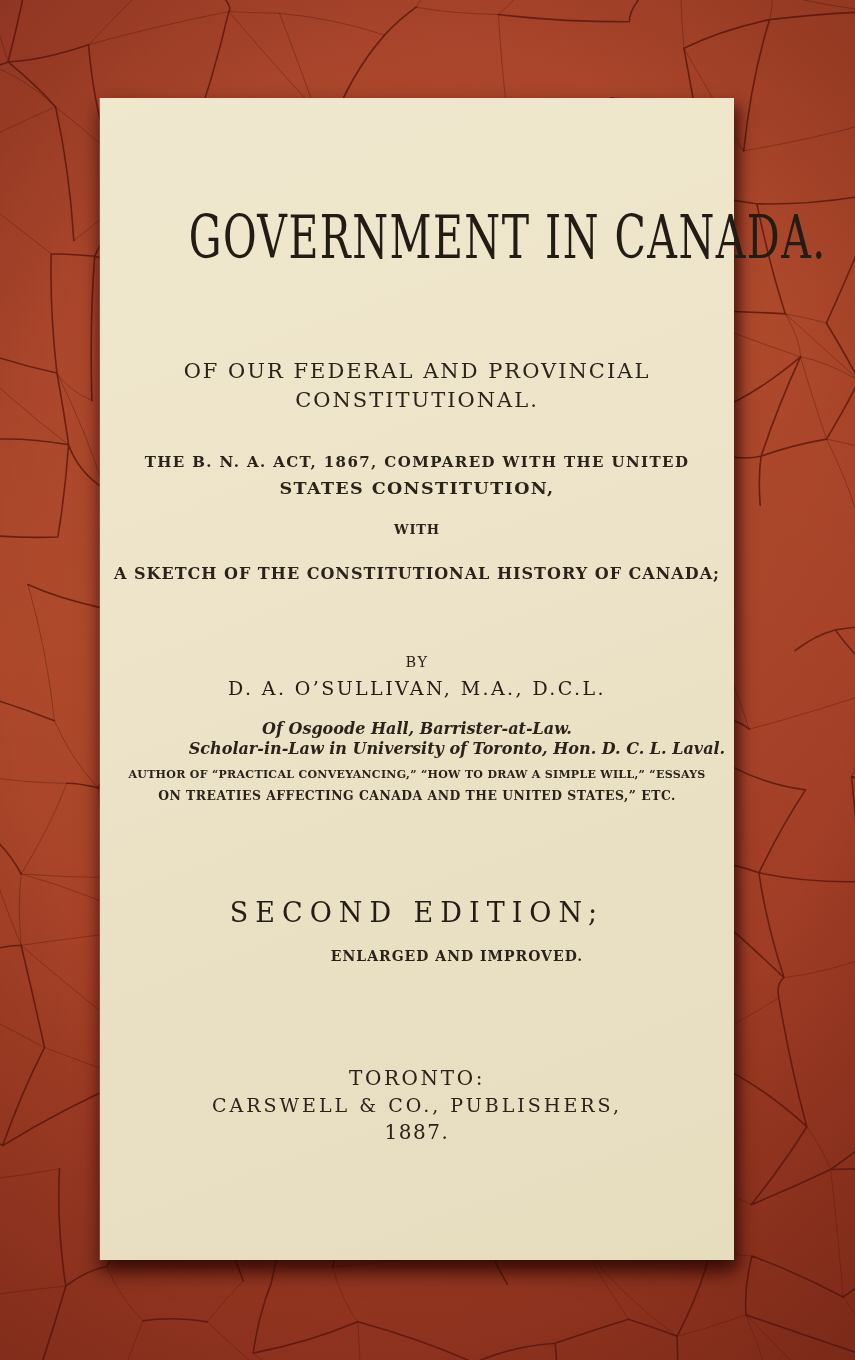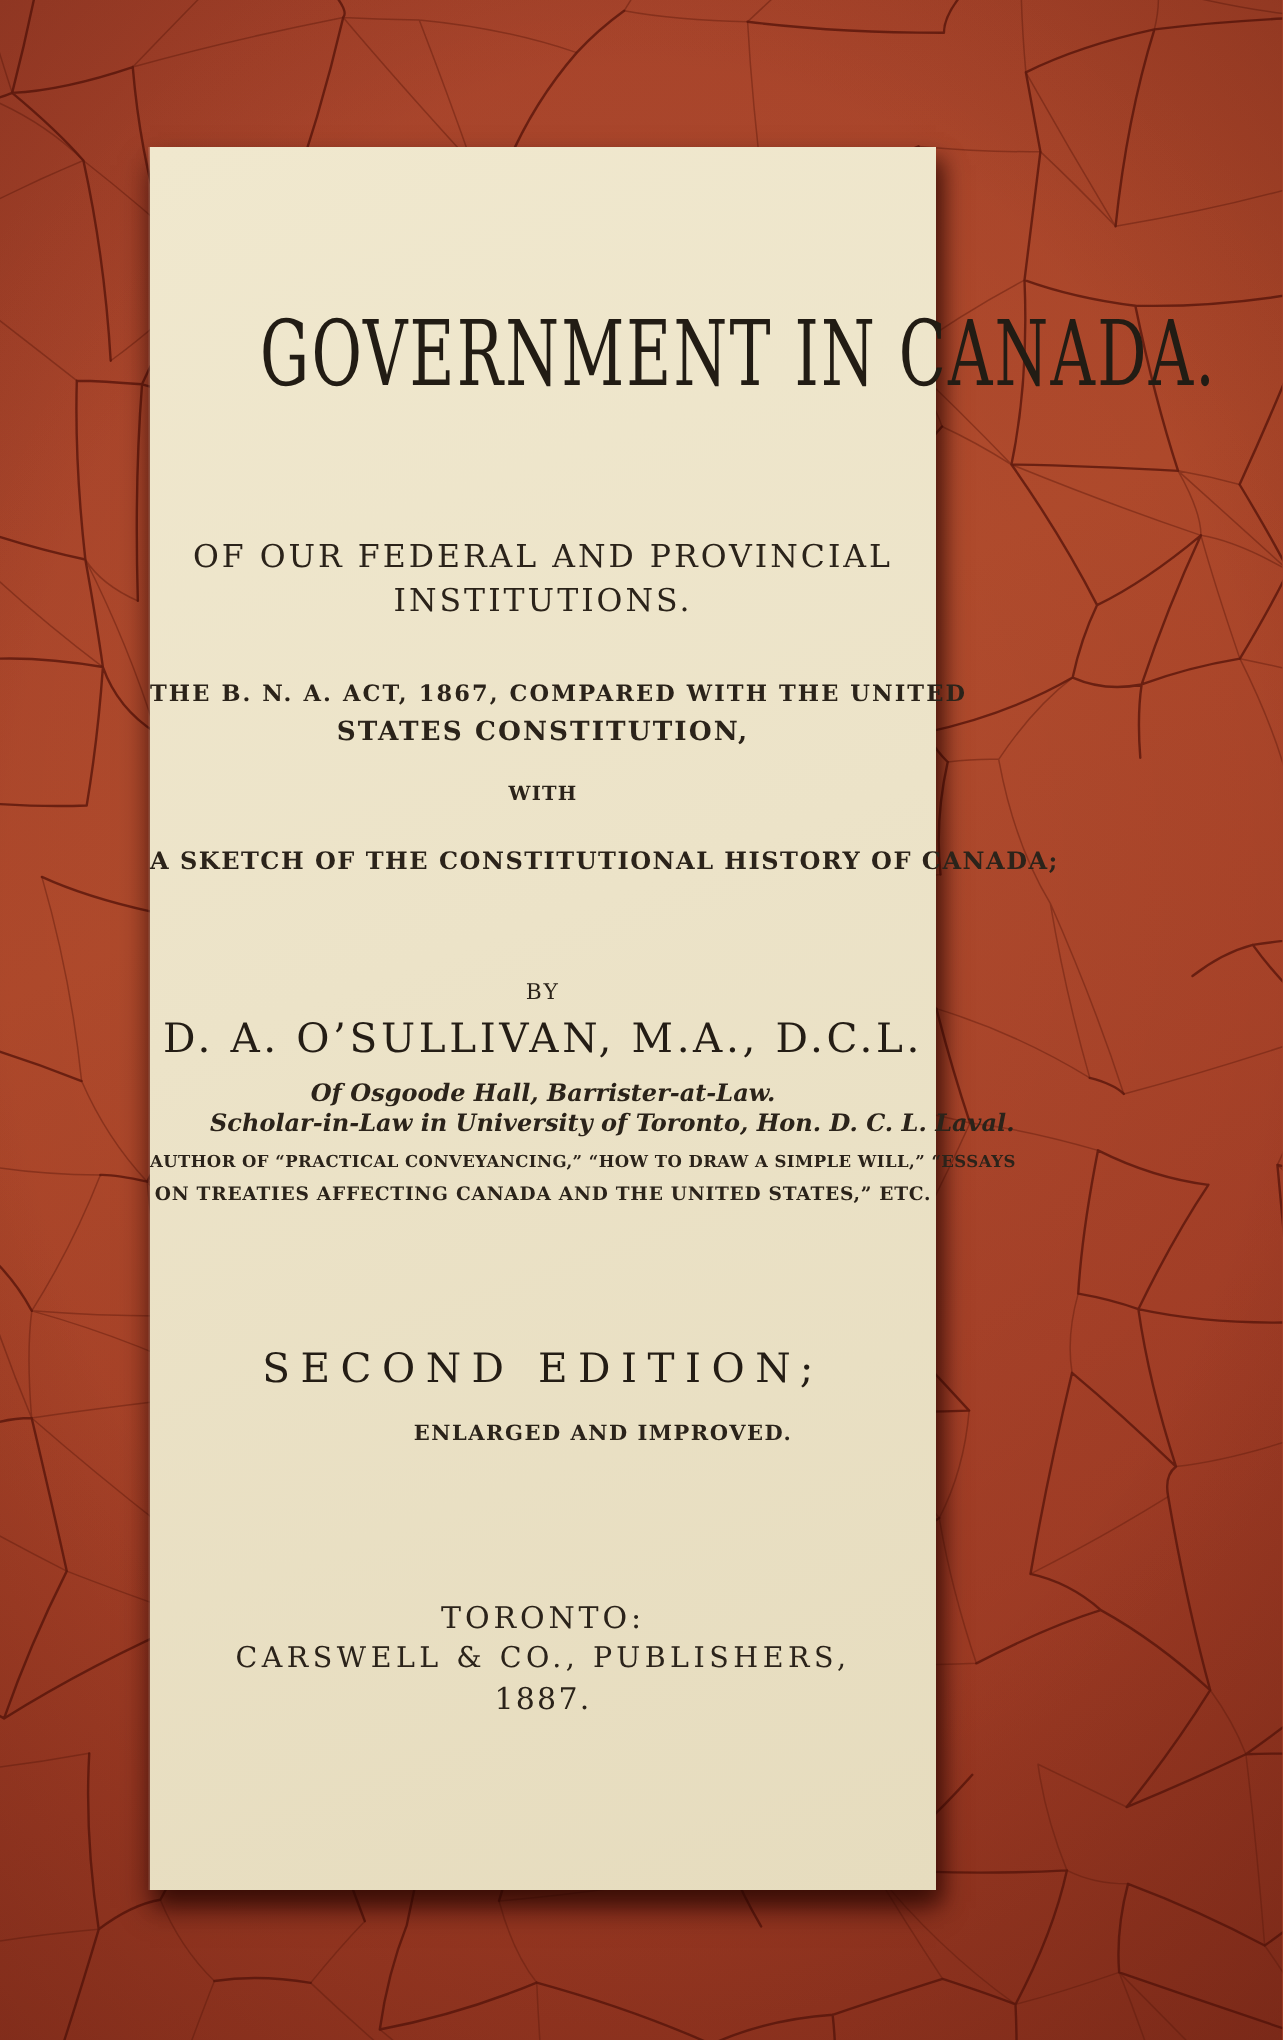--- a/index.html
+++ b/index.html
@@ -16,39 +16,39 @@
       linear-gradient(155deg, #a4412a 0%, #ab4629 38%, #a03c25 70%, #933520 100%);
   }
   .crack-svg { position: absolute; inset: 0; display: block; }
   .crack-main { fill: none; stroke: #5c170c; stroke-width: 1.6; stroke-linecap: round; opacity: .82; }
   .crack-fine { fill: none; stroke: #6e2212; stroke-width: 1.0; stroke-linecap: round; opacity: .55; }
   .vignette {
     position: absolute; inset: 0; pointer-events: none;
     background: radial-gradient(ellipse 95% 80% at 50% 45%, rgba(0,0,0,0) 52%, rgba(58,10,4,0.38) 100%);
   }
   .paper {
-    position: absolute; left: 100px; top: 98px; width: 524px; height: 1162px;
+    position: absolute; left: 100px; top: 98px; width: 634px; height: 1162px;
     background: linear-gradient(160deg, #f0e8ce 0%, #ece3c8 45%, #e6dcbe 100%);
     box-shadow: 5px 8px 12px rgba(42,6,0,0.50), 0 12px 18px rgba(30,4,0,0.62), -1px 0 0 rgba(255,214,190,0.35);
     color: #2b231a;
   }
   .line { position: absolute; left: 0; width: 100%; text-align: center; white-space: nowrap; }
   .book-title {
     top: 106px; font-size: 57px; line-height: 1.1; color: #221c14;
     letter-spacing: 2px; transform: scale(0.72, 1.06); transform-origin: 50% 0;
   }
   .sub1 { top: 230px; font-size: 24px; letter-spacing: 2.6px; color: #2b231a; }
   .sub2 { top: 261px; font-size: 21px; letter-spacing: 2px; }
   .sub3 { top: 290px; font-size: 21px; letter-spacing: 2px; }
   .bna1 { top: 355px; font-size: 15px; font-weight: bold; letter-spacing: 1.4px; }
   .bna2 { top: 380px; font-size: 17.5px; font-weight: bold; letter-spacing: 1.4px; }
   .with-label { top: 424px; font-size: 13px; font-weight: bold; letter-spacing: 0.8px; }
   .sketch { top: 466px; font-size: 16px; font-weight: bold; letter-spacing: 1px; }
   .by-label { top: 556px; font-size: 14.5px; letter-spacing: 1.5px; }
-  .author-name { top: 579px; font-size: 27px; letter-spacing: 2.4px; color: #241d15; }
+  .author-name { top: 579px; font-size: 19px; letter-spacing: 2.4px; color: #241d15; }
   .cred1 { top: 621px; font-size: 16px; font-style: italic; font-weight: bold; }
   .cred2 { top: 641px; font-size: 16px; font-style: italic; font-weight: bold; margin-left: 40px; }
   .works1 { top: 670px; font-size: 11px; font-weight: bold; letter-spacing: 0.3px; }
   .works2 { top: 690px; font-size: 12.4px; font-weight: bold; letter-spacing: 0.5px; }
   .edition { top: 799px; font-size: 27px; letter-spacing: 7px; color: #241d15; }
   .edition-note { top: 850px; font-size: 14px; font-weight: bold; letter-spacing: 1px; padding-left: 40px; }
   .imprint-city { top: 968px; font-size: 20px; letter-spacing: 2.6px; }
   .imprint-pub  { top: 996px; font-size: 19px; letter-spacing: 3px; }
   .imprint-year { top: 1022px; font-size: 20px; letter-spacing: 1.5px; }
 </style>
@@ -60,21 +60,21 @@
       <path class="crack-fine" d="M-28.4 -63.4Q-1.5 -60.3 32.9 -55.2M-28.4 -63.4Q-10.3 5.4 8.1 61.9M32.9 -55.2Q85.8 -32.0 150.3 -18.7M150.3 -18.7Q125.2 6.4 88.5 44.7M223.0 -3.8Q264.9 -38.3 320.2 -79.6M442.8 -34.2Q431.1 -17.1 416.1 7.2M569.6 -50.5Q535.8 -20.7 498.4 14.5M682.2 -62.8Q719.2 -36.1 771.8 -7.7M682.2 -62.8Q678.3 -14.0 683.9 48.2M771.8 -7.7Q773.4 3.7 769.6 19.6M771.8 -7.7Q831.2 7.9 878.6 11.4M-16.1 62.2Q-25.0 112.5 -43.4 155.2M-16.1 62.2Q26.0 78.0 55.6 107.0M88.5 44.7Q152.7 26.7 228.8 11.6M228.8 11.6Q249.8 12.6 279.5 13.3M228.8 11.6Q265.1 54.6 314.6 108.7M279.5 13.3Q336.4 18.7 384.5 35.1M279.5 13.3Q298.9 63.7 314.6 108.7M416.1 7.2Q451.1 13.7 498.4 14.5M498.4 14.5Q501.9 77.2 511.6 149.3M683.9 48.2Q712.8 99.3 743.7 150.9M-43.4 155.2Q6.5 127.4 55.6 107.0M55.6 107.0Q103.3 144.5 141.7 181.3M107.9 148.6Q140.7 184.6 186.0 207.2M314.6 108.7Q298.6 160.4 286.2 221.7M331.7 126.2Q352.1 175.5 385.8 238.7M511.6 149.3Q528.0 191.7 559.6 226.4M612.4 97.6Q657.9 101.5 693.6 101.1M693.6 101.1Q717.0 123.0 743.7 150.9M743.7 150.9Q815.2 138.8 872.7 122.1M872.7 122.1Q915.6 111.6 966.3 86.7M-50.5 175.1Q-36.3 221.6 -32.4 260.9M-50.5 175.1Q-0.3 213.3 51.2 253.8M73.8 240.5Q106.8 216.4 141.7 181.3M141.7 181.3Q166.8 193.2 186.0 207.2M601.2 237.5Q642.6 208.1 683.0 186.7M601.2 237.5Q621.9 266.1 628.0 284.3M601.2 237.5Q638.8 272.7 674.3 309.7M-32.4 260.9Q-46.3 294.6 -48.7 340.6M233.6 280.2Q279.9 272.8 319.5 255.9M233.6 280.2Q252.0 339.3 265.8 392.8M354.6 272.8Q371.4 309.2 378.1 346.3M628.0 284.3Q650.4 294.6 674.3 309.7M674.3 309.7Q739.7 336.3 800.6 356.9M785.4 313.9Q806.5 317.6 826.4 323.0M785.4 313.9Q800.8 341.3 800.6 356.9M785.4 313.9Q829.6 353.6 859.0 380.4M-48.7 340.6Q5.3 397.0 68.6 444.7M56.9 373.0Q67.7 389.9 91.9 400.6M56.9 373.0Q86.1 431.1 104.0 488.5M227.4 359.4Q217.3 391.7 199.3 424.2M378.1 346.3Q377.8 398.4 379.3 449.4M800.6 356.9Q824.6 360.8 859.0 380.4M800.6 356.9Q810.0 390.7 826.6 439.1M104.0 488.5Q98.8 528.8 108.2 569.2M379.3 449.4Q432.3 459.1 483.1 484.8M379.3 449.4Q368.3 494.2 353.1 527.3M379.3 449.4Q408.7 490.6 449.6 525.0M496.5 431.7Q525.0 477.8 561.0 518.9M715.1 451.7Q688.8 471.8 665.8 506.2M826.6 439.1Q905.8 455.3 980.0 479.3M826.6 439.1Q846.6 479.2 856.4 512.5M108.2 569.2Q174.8 529.3 228.7 505.3M108.2 569.2Q141.9 583.0 191.4 608.0M319.7 527.3Q338.5 525.7 353.1 527.3M319.7 527.3Q314.0 573.6 317.5 605.7M353.1 527.3Q397.5 521.8 449.6 525.0M353.1 527.3Q378.9 581.0 405.7 642.4M561.0 518.9Q566.3 547.9 568.7 592.0M631.8 508.0Q650.3 505.7 665.8 506.2M665.8 506.2Q676.0 562.1 700.2 602.2M27.9 584.6Q47.3 651.6 54.4 720.7M100.2 607.6Q121.3 651.9 147.7 703.4M317.5 605.7Q368.6 623.5 405.7 642.4M317.5 605.7Q299.8 640.9 272.1 686.7M568.7 592.0Q603.8 585.2 627.0 583.0M568.7 592.0Q598.7 628.4 624.3 672.4M700.2 602.2Q710.1 661.3 726.5 718.6M700.2 602.2Q729.6 668.9 749.2 729.3M953.1 619.1Q951.5 645.8 946.4 687.8M54.4 720.7Q71.0 758.9 98.1 787.8M147.7 703.4Q192.2 751.8 231.6 804.8M235.8 710.1Q258.7 692.5 272.1 686.7M272.1 686.7Q311.0 680.2 337.1 683.3M337.1 683.3Q381.9 734.8 441.0 789.6M495.0 722.1Q565.0 693.1 624.3 672.4M495.0 722.1Q530.7 739.1 570.4 762.1M495.0 722.1Q564.7 728.9 646.7 748.7M624.3 672.4Q678.9 689.3 726.5 718.6M749.2 729.3Q813.8 712.2 888.8 686.6M888.8 686.6Q869.3 739.3 851.6 776.6M-2.7 778.2Q28.1 782.9 66.9 783.3M66.9 783.3Q48.2 831.0 21.2 873.9M98.1 787.8Q162.9 788.6 231.6 804.8M98.1 787.8Q101.7 832.2 115.1 877.3M98.1 787.8Q144.6 846.9 198.7 895.0M231.6 804.8Q267.8 812.6 314.7 833.9M441.0 789.6Q508.6 769.1 570.4 762.1M646.7 748.7Q682.7 752.7 732.0 766.9M646.7 748.7Q620.5 806.9 583.1 873.4M851.6 776.6Q903.1 823.5 954.6 856.0M-20.5 826.9Q-17.2 897.4 -27.9 959.3M-20.5 826.9Q-3.5 886.4 21.1 945.3M21.2 873.9Q72.5 877.8 115.1 877.3M21.2 873.9Q17.5 902.1 21.1 945.3M21.2 873.9Q95.3 894.6 158.7 928.2M462.7 867.5Q461.8 889.3 465.6 923.5M525.2 852.2Q548.9 857.1 583.1 873.4M718.8 862.4Q710.8 890.7 714.7 915.2M861.4 881.6Q925.5 897.6 980.5 917.6M-27.9 959.3Q-44.9 974.6 -58.0 991.4M21.1 945.3Q82.9 936.4 158.7 928.2M21.1 945.3Q82.6 998.8 153.0 1051.6M200.8 924.0Q220.9 915.5 248.9 910.4M394.4 922.1Q428.2 985.1 454.4 1038.4M568.0 939.9Q594.9 972.8 626.2 1012.0M646.1 940.4Q642.7 980.1 626.2 1012.0M784.0 977.7Q825.8 972.9 882.3 952.7M882.3 952.7Q897.1 992.6 926.4 1026.1M-58.0 991.4Q-7.2 1021.2 44.5 1047.4M-58.0 991.4Q-66.8 1055.9 -62.4 1107.4M44.5 1047.4Q80.3 1061.4 130.7 1078.9M305.0 1014.3Q341.2 1031.2 367.1 1051.1M367.1 1051.1Q416.7 1041.9 454.4 1038.4M454.4 1038.4Q492.5 1037.8 544.3 1047.8M454.4 1038.4Q515.9 1068.8 563.5 1105.0M626.2 1012.0Q633.5 1056.8 650.9 1108.9M687.0 1049.3Q737.3 1023.6 778.8 997.8M879.9 1023.4Q910.2 1028.1 926.4 1026.1M489.4 1100.8Q528.7 1097.0 563.5 1105.0M489.4 1100.8Q469.8 1160.7 450.4 1218.2M489.4 1100.8Q516.4 1142.2 529.3 1185.5M563.5 1105.0Q603.7 1111.4 650.9 1108.9M563.5 1105.0Q545.7 1149.8 529.3 1185.5M806.8 1126.7Q822.0 1147.4 830.6 1169.5M-72.6 1183.9Q-8.7 1181.4 59.5 1168.9M160.4 1177.4Q181.6 1188.2 206.2 1188.1M206.2 1188.1Q251.1 1186.9 290.0 1190.9M290.0 1190.9Q324.0 1177.4 346.5 1178.2M692.0 1176.2Q716.9 1188.2 751.1 1204.7M692.0 1176.2Q696.7 1210.7 711.3 1246.9M830.6 1169.5Q837.8 1229.9 843.1 1297.0M950.9 1178.9Q940.1 1203.9 913.7 1236.7M-42.5 1301.5Q5.9 1291.5 65.8 1286.2M106.9 1266.5Q119.8 1298.1 142.9 1320.7M243.2 1280.8Q227.2 1297.3 207.1 1321.9M332.7 1267.3Q403.3 1261.6 488.2 1245.9M332.7 1267.3Q341.8 1301.4 357.8 1321.7M581.7 1245.4Q603.4 1281.2 628.4 1319.3M581.7 1245.4Q623.7 1298.0 677.0 1336.3M711.3 1246.9Q729.3 1256.0 752.0 1255.9M843.1 1297.0Q863.4 1325.8 884.8 1362.1M-71.0 1334.0Q-17.5 1369.0 33.4 1389.4M-71.0 1334.0Q-23.5 1363.0 20.0 1402.5M142.9 1320.7Q130.0 1353.7 114.4 1397.0M207.1 1321.9Q254.5 1366.8 314.4 1415.0M253.2 1353.0Q283.5 1376.9 314.4 1415.0M357.8 1321.7Q359.5 1358.5 362.5 1397.8M677.0 1336.3Q708.0 1328.1 746.1 1314.9M746.1 1314.9Q773.5 1383.2 793.5 1461.0M746.1 1314.9Q799.0 1368.2 849.6 1420.9M884.8 1362.1Q935.6 1378.1 970.6 1402.1M584.3 1473.7Q632.1 1450.9 673.5 1430.6M849.6 1420.9Q912.0 1409.0 970.6 1402.1"></path>
       <path class="crack-main" d="M32.9 -55.2Q23.1 3.7 8.1 61.9M223.0 -3.8Q232.3 7.9 228.8 11.6M330.8 -55.6Q384.2 -45.9 442.8 -34.2M569.6 -50.5Q607.4 -35.7 644.7 -7.8M644.7 -7.8Q629.2 9.5 629.3 21.8M771.8 -7.7Q800.6 -29.6 831.9 -65.0M831.9 -65.0Q849.1 -27.8 878.6 11.4M960.1 -11.4Q944.6 29.8 916.4 70.0M-16.1 62.2Q-10.5 69.8 8.1 61.9M8.1 61.9Q42.6 60.2 88.5 44.7M8.1 61.9Q38.3 87.1 55.6 107.0M88.5 44.7Q93.4 102.2 107.9 148.6M228.8 11.6Q213.0 79.1 190.9 140.2M384.5 35.1Q398.8 19.7 416.1 7.2M384.5 35.1Q350.1 74.6 331.7 126.2M498.4 14.5Q558.8 21.9 629.3 21.8M683.9 48.2Q720.3 30.3 769.6 19.6M683.9 48.2Q689.4 78.7 693.6 101.1M769.6 19.6Q820.9 13.3 878.6 11.4M769.6 19.6Q751.3 78.5 743.7 150.9M878.6 11.4Q890.0 48.1 916.4 70.0M878.6 11.4Q875.3 72.3 872.7 122.1M916.4 70.0Q939.0 85.8 966.3 86.7M-43.4 155.2Q-43.9 172.8 -50.5 175.1M55.6 107.0Q69.7 171.5 73.8 240.5M107.9 148.6Q131.8 169.0 141.7 181.3M190.9 140.2Q255.9 117.2 314.6 108.7M331.7 126.2Q404.4 123.3 473.8 108.5M473.8 108.5Q494.3 134.6 511.6 149.3M511.6 149.3Q563.1 116.9 612.4 97.6M693.6 101.1Q688.8 140.6 683.0 186.7M872.7 122.1Q874.4 150.7 881.0 192.7M141.7 181.3Q111.6 217.9 94.7 256.2M186.0 207.2Q214.5 236.9 233.6 280.2M286.2 221.7Q331.0 233.5 385.8 238.7M286.2 221.7Q310.6 241.1 319.5 255.9M385.8 238.7Q369.9 260.0 354.6 272.8M466.7 230.2Q464.6 279.1 467.4 325.9M559.6 226.4Q540.8 248.3 520.6 263.1M683.0 186.7Q716.2 198.7 756.9 203.8M683.0 186.7Q685.8 254.7 674.3 309.7M756.9 203.8Q817.7 205.2 881.0 192.7M756.9 203.8Q769.6 265.4 785.4 313.9M881.0 192.7Q935.8 203.8 975.4 204.9M881.0 192.7Q856.7 256.7 826.4 323.0M51.2 253.8Q68.4 254.0 94.7 256.2M51.2 253.8Q49.7 308.3 56.9 373.0M94.7 256.2Q161.2 275.7 233.6 280.2M94.7 256.2Q89.6 321.0 91.9 400.6M233.6 280.2Q232.0 321.1 227.4 359.4M319.5 255.9Q293.1 332.0 265.8 392.8M354.6 272.8Q418.8 300.1 467.4 325.9M467.4 325.9Q495.5 292.8 520.6 263.1M520.6 263.1Q503.4 335.9 495.9 397.9M628.0 284.3Q600.9 314.6 576.8 351.0M674.3 309.7Q723.0 310.4 785.4 313.9M674.3 309.7Q707.6 357.1 731.4 403.4M826.4 323.0Q846.6 356.5 859.0 380.4M913.4 312.9Q908.5 357.2 912.8 402.9M-48.7 340.6Q5.4 362.2 56.9 373.0M-48.7 340.6Q-36.7 393.7 -29.3 441.5M56.9 373.0Q64.3 414.0 68.6 444.7M227.4 359.4Q250.0 375.0 265.8 392.8M464.2 332.4Q479.0 361.5 495.9 397.9M464.2 332.4Q468.3 403.8 483.1 484.8M495.9 397.9Q533.7 372.0 576.8 351.0M731.4 403.4Q763.6 387.8 800.6 356.9M731.4 403.4Q720.6 426.0 715.1 451.7M800.6 356.9Q778.4 404.7 761.1 456.3M859.0 380.4Q846.7 405.4 826.6 439.1M912.8 402.9Q944.7 447.2 980.0 479.3M-29.3 441.5Q13.1 435.2 68.6 444.7M68.6 444.7Q78.4 472.3 104.0 488.5M68.6 444.7Q65.3 492.0 57.8 537.0M199.3 424.2Q230.8 436.4 252.9 439.1M252.9 439.1Q278.4 484.1 319.7 527.3M483.1 484.8Q490.8 451.7 496.5 431.7M483.1 484.8Q468.5 502.8 449.6 525.0M496.5 431.7Q563.9 463.6 616.7 488.4M616.7 488.4Q671.6 476.7 715.1 451.7M616.7 488.4Q625.0 501.5 631.8 508.0M715.1 451.7Q736.7 461.2 761.1 456.3M761.1 456.3Q791.8 444.9 826.6 439.1M761.1 456.3Q758.0 477.4 760.2 505.2M980.0 479.3Q952.7 496.8 910.7 498.9M-57.2 530.6Q8.2 538.9 57.8 537.0M228.7 505.3Q267.3 513.9 319.7 527.3M449.6 525.0Q505.6 521.6 561.0 518.9M449.6 525.0Q467.1 548.9 472.7 585.9M631.8 508.0Q623.1 546.9 627.0 583.0M27.9 584.6Q57.3 598.1 100.2 607.6M191.4 608.0Q257.3 606.0 317.5 605.7M191.4 608.0Q211.5 665.9 235.8 710.1M472.7 585.9Q523.3 595.5 568.7 592.0M472.7 585.9Q456.4 623.6 447.1 659.7M795.0 650.7Q814.8 635.2 835.2 629.9M835.2 629.9Q896.5 621.3 953.1 619.1M835.2 629.9Q854.8 657.3 888.8 686.6M-73.5 680.9Q-8.6 695.9 54.4 720.7M-73.5 680.9Q-33.9 733.1 -2.7 778.2M147.7 703.4Q115.9 752.1 98.1 787.8M272.1 686.7Q300.7 724.3 324.8 766.4M337.1 683.3Q395.2 668.6 447.1 659.7M447.1 659.7Q474.9 688.9 495.0 722.1M624.3 672.4Q634.2 711.3 646.7 748.7M726.5 718.6Q742.5 722.6 749.2 729.3M888.8 686.6Q912.8 686.5 946.4 687.8M946.4 687.8Q933.4 740.9 928.9 801.1M-2.7 778.2Q-7.2 798.4 -20.5 826.9M66.9 783.3Q77.0 783.0 98.1 787.8M231.6 804.8Q270.3 789.7 324.8 766.4M324.8 766.4Q322.7 803.8 314.7 833.9M441.0 789.6Q450.5 822.5 462.7 867.5M570.4 762.1Q547.2 814.1 525.2 852.2M732.0 766.9Q768.5 785.2 805.6 789.9M732.0 766.9Q721.3 821.6 718.8 862.4M805.6 789.9Q782.4 824.5 758.9 872.8M851.6 776.6Q889.4 785.1 928.9 801.1M851.6 776.6Q857.1 835.5 861.4 881.6M928.9 801.1Q940.4 828.8 954.6 856.0M-20.5 826.9Q5.4 844.6 21.2 873.9M115.1 877.3Q162.6 887.2 198.7 895.0M198.7 895.0Q256.7 870.3 314.7 833.9M314.7 833.9Q324.3 837.6 341.1 838.0M341.1 838.0Q406.7 857.7 462.7 867.5M341.1 838.0Q371.8 873.9 394.4 922.1M462.7 867.5Q493.7 860.3 525.2 852.2M583.1 873.4Q609.3 900.4 646.1 940.4M718.8 862.4Q740.9 866.2 758.9 872.8M758.9 872.8Q805.2 882.8 861.4 881.6M758.9 872.8Q766.1 922.7 784.0 977.7M-27.9 959.3Q-5.2 945.5 21.1 945.3M21.1 945.3Q34.9 1003.7 44.5 1047.4M158.7 928.2Q181.3 923.7 200.8 924.0M248.9 910.4Q324.5 912.0 394.4 922.1M248.9 910.4Q278.5 962.4 305.0 1014.3M394.4 922.1Q376.6 978.7 367.1 1051.1M465.6 923.5Q521.4 924.0 568.0 939.9M568.0 939.9Q608.4 942.1 646.1 940.4M714.7 915.2Q747.3 942.5 784.0 977.7M714.7 915.2Q698.0 985.4 687.0 1049.3M784.0 977.7Q776.1 983.9 778.8 997.8M882.3 952.7Q937.5 929.2 980.5 917.6M882.3 952.7Q873.4 995.7 879.9 1023.4M44.5 1047.4Q19.7 1096.8 2.7 1145.6M153.0 1051.6Q166.2 1038.3 178.9 1037.3M153.0 1051.6Q145.9 1062.4 130.7 1078.9M178.9 1037.3Q193.6 1083.8 221.8 1136.8M454.4 1038.4Q470.1 1074.7 489.4 1100.8M544.3 1047.8Q592.9 1034.0 626.2 1012.0M687.0 1049.3Q713.1 1055.0 733.9 1073.4M778.8 997.8Q790.8 1068.3 806.8 1126.7M879.9 1023.4Q878.2 1073.8 887.9 1126.4M-62.4 1107.4Q-31.1 1126.8 2.7 1145.6M-62.4 1107.4Q-63.5 1153.6 -72.6 1183.9M2.7 1145.6Q61.5 1108.9 130.7 1078.9M130.7 1078.9Q153.1 1127.1 160.4 1177.4M221.8 1136.8Q249.3 1141.2 274.5 1131.0M274.5 1131.0Q314.1 1106.5 353.5 1074.3M274.5 1131.0Q285.8 1159.3 290.0 1190.9M353.5 1074.3Q418.0 1087.5 489.4 1100.8M650.9 1108.9Q698.9 1084.1 733.9 1073.4M733.9 1073.4Q771.1 1094.0 806.8 1126.7M806.8 1126.7Q781.0 1167.7 751.1 1204.7M887.9 1126.4Q911.1 1126.6 942.2 1132.9M887.9 1126.4Q854.9 1152.5 830.6 1169.5M942.2 1132.9Q951.4 1158.8 950.9 1178.9M-72.6 1183.9Q-61.8 1249.5 -42.5 1301.5M59.5 1168.9Q56.4 1223.5 65.8 1286.2M160.4 1177.4Q129.3 1223.0 106.9 1266.5M206.2 1188.1Q223.6 1227.7 243.2 1280.8M290.0 1190.9Q281.7 1234.5 271.2 1283.4M346.5 1178.2Q403.9 1193.4 450.4 1218.2M346.5 1178.2Q347.2 1222.2 332.7 1267.3M450.4 1218.2Q471.8 1233.6 488.2 1245.9M648.2 1183.2Q613.4 1222.2 581.7 1245.4M751.1 1204.7Q790.8 1188.4 830.6 1169.5M830.6 1169.5Q888.7 1167.0 950.9 1178.9M-42.5 1301.5Q-54.4 1311.1 -71.0 1334.0M65.8 1286.2Q87.4 1269.8 106.9 1266.5M65.8 1286.2Q51.2 1335.4 33.4 1389.4M271.2 1283.4Q258.5 1315.3 253.2 1353.0M488.2 1245.9Q494.7 1262.2 507.4 1284.3M581.7 1245.4Q639.3 1250.6 711.3 1246.9M711.3 1246.9Q702.1 1288.7 677.0 1336.3M752.0 1255.9Q799.8 1273.9 843.1 1297.0M752.0 1255.9Q743.9 1286.8 746.1 1314.9M843.1 1297.0Q876.4 1274.2 913.7 1236.7M913.7 1236.7Q948.2 1291.2 970.9 1361.1M142.9 1320.7Q172.5 1316.2 207.1 1321.9M253.2 1353.0Q307.6 1342.6 357.8 1321.7M357.8 1321.7Q422.6 1339.6 474.3 1362.9M474.3 1362.9Q509.9 1346.5 555.1 1343.2M555.1 1343.2Q597.1 1329.2 628.4 1319.3M555.1 1343.2Q559.4 1381.3 552.8 1416.5M628.4 1319.3Q659.6 1329.5 677.0 1336.3M677.0 1336.3Q679.4 1384.2 673.5 1430.6M746.1 1314.9Q814.7 1338.6 884.8 1362.1M884.8 1362.1Q935.3 1366.9 970.9 1361.1M970.9 1361.1Q975.0 1378.0 970.6 1402.1M-20.3 1451.2Q-7.3 1428.5 20.0 1402.5M20.0 1402.5Q72.5 1405.0 114.4 1397.0M314.4 1415.0Q337.7 1414.1 362.5 1397.8M552.8 1416.5Q564.6 1438.8 584.3 1473.7M673.5 1430.6Q731.6 1449.3 793.5 1461.0M793.5 1461.0Q815.5 1443.8 849.6 1420.9"></path>
     </svg>
   <div class="vignette"></div>
 </div>
 
 <div class="paper">
   <div class="line book-title">GOVERNMENT IN CANADA.</div>
 
   <div class="line sub2">OF OUR FEDERAL AND PROVINCIAL</div>
-  <div class="line sub3">INSTITUTIONS.</div>
+  <div class="line sub3">CONSTITUTIONAL.</div>
 
   <div class="line bna1">THE B. N. A. ACT, 1867, COMPARED WITH THE UNITED</div>
   <div class="line bna2">STATES CONSTITUTION,</div>
 
   <div class="line with-label">WITH</div>
   <div class="line sketch">A SKETCH OF THE CONSTITUTIONAL HISTORY OF CANADA;</div>
 
   <div class="line by-label">BY</div>
   <div class="line author-name">D. A. O’SULLIVAN, M.A., D.C.L.</div>
   <div class="line cred1">Of Osgoode Hall, Barrister-at-Law.</div>

